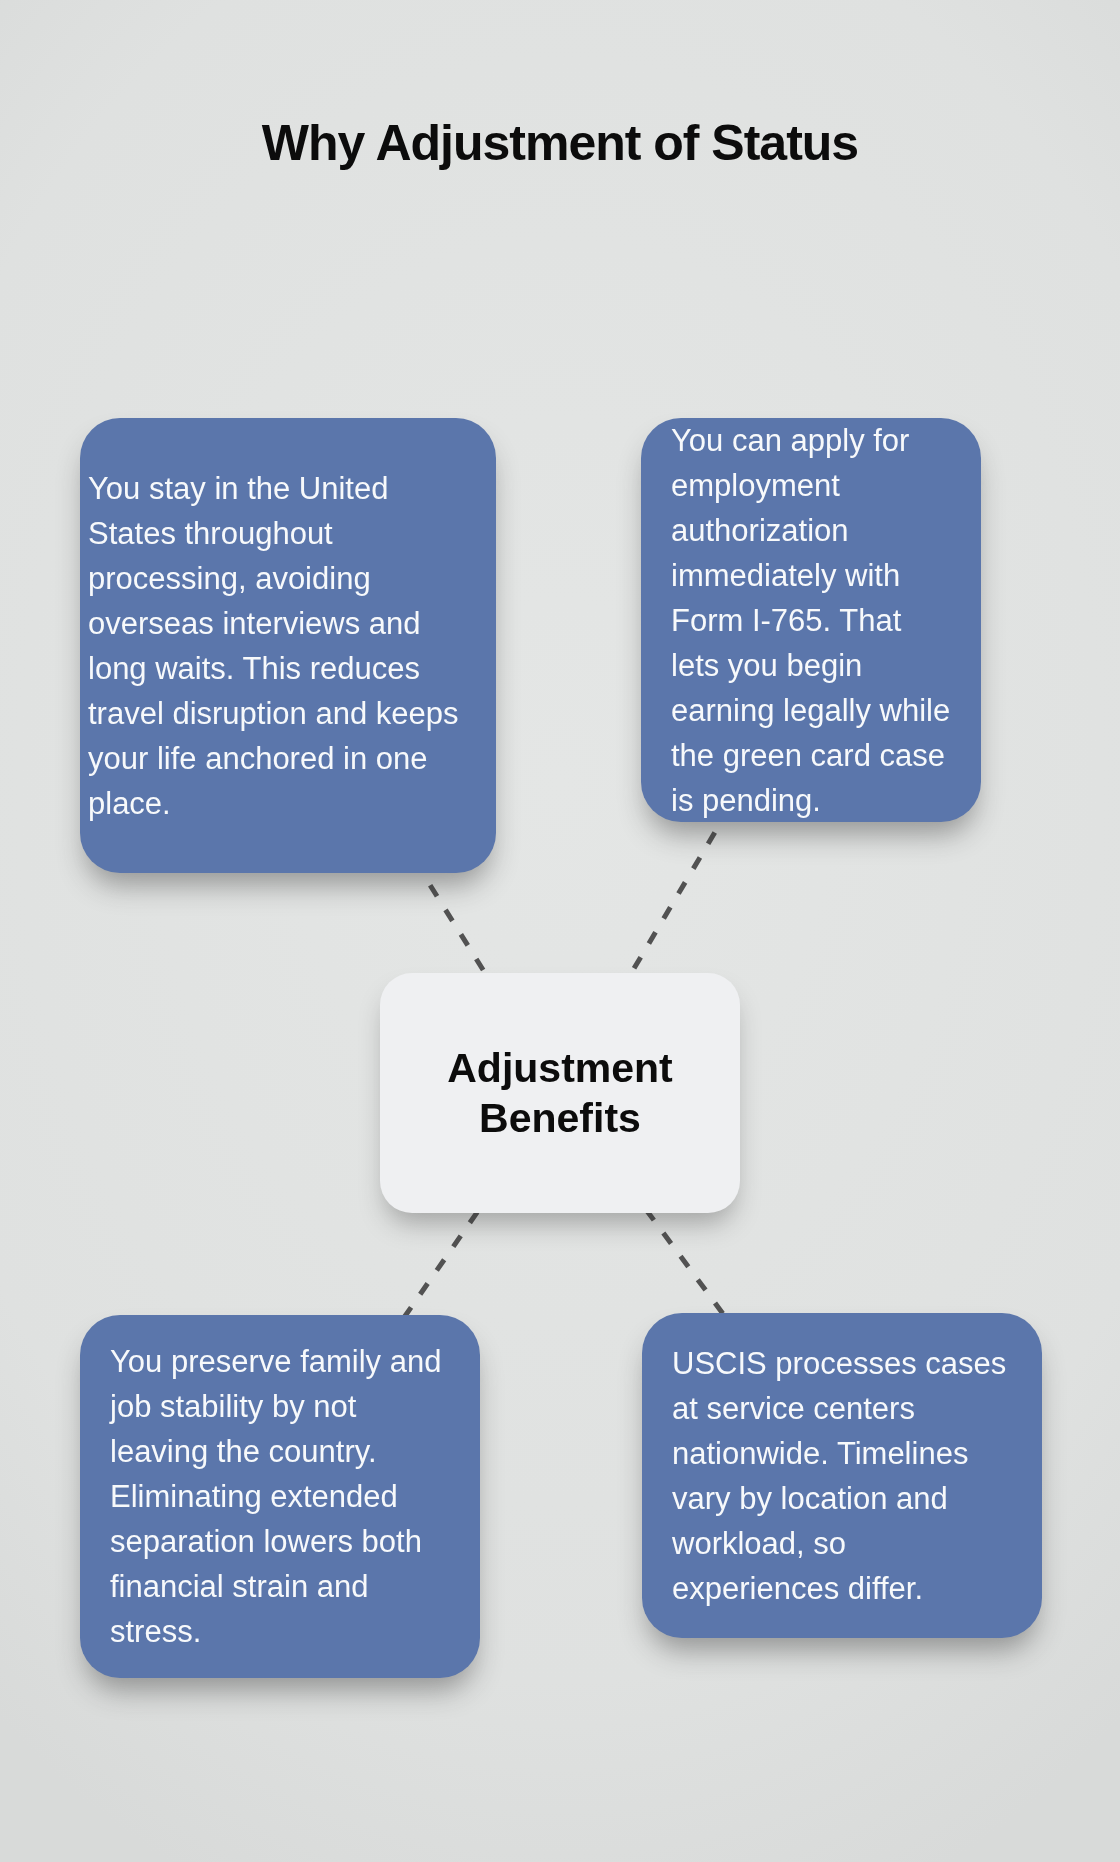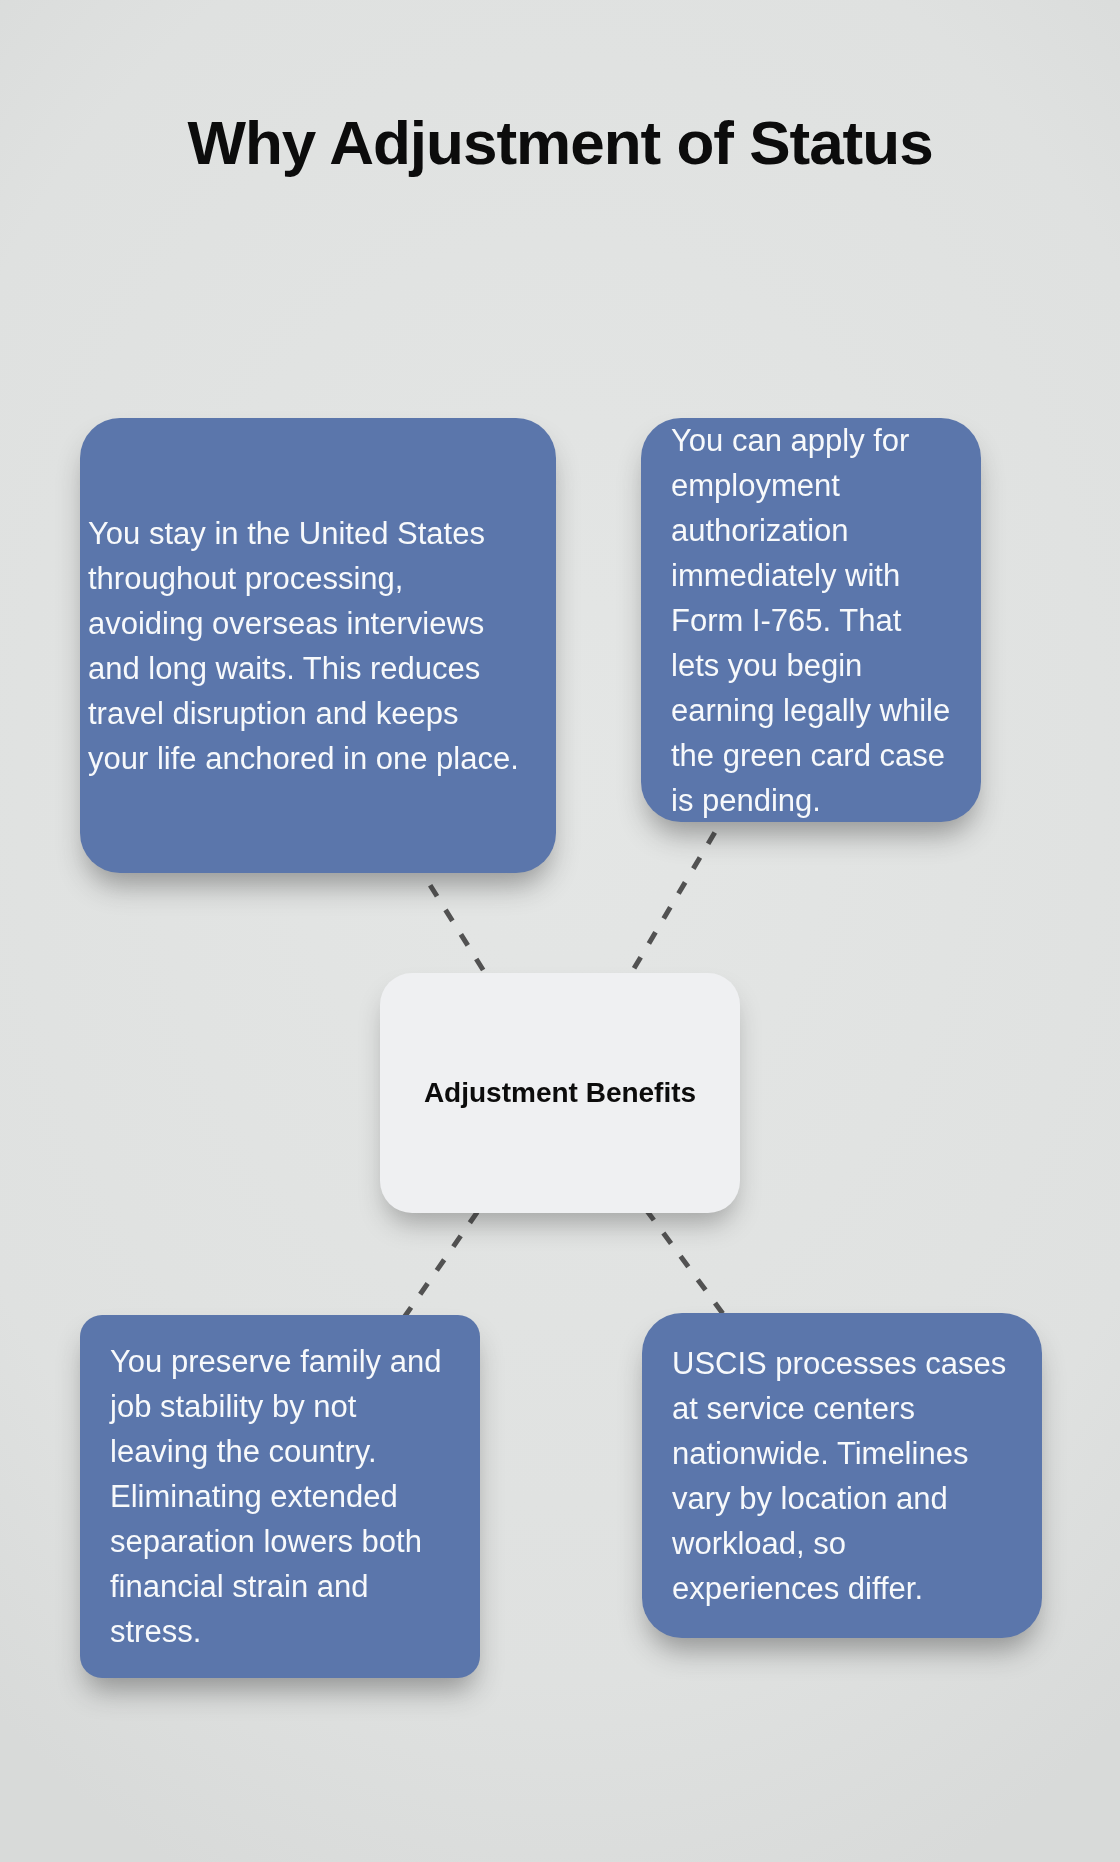--- a/index.html
+++ b/index.html
@@ -20,21 +20,21 @@
     overflow:hidden;
   }
   .stage{position:absolute;inset:0;}
 
   .title{
     position:absolute;
     top:100px;
     left:0;
     width:1120px;
     text-align:center;
-    font-size:62px;
+    font-size:50px;
     line-height:86px;
     font-weight:700;
     letter-spacing:-1px;
     color:var(--ink);
   }
 
   svg.connectors{position:absolute;left:0;top:0;z-index:1;}
   svg.connectors line{
     stroke:var(--line);
     stroke-width:5;
@@ -47,40 +47,40 @@
     background:var(--card-blue);
     border-radius:40px;
     color:var(--card-text);
     font-size:31px;
     line-height:45px;
     padding:25px 30px;
     box-shadow:0 18px 28px -6px rgba(45,45,45,0.42);
     display:flex;
     align-items:center;
   }
-  .card-tl{left:80px;  top:418px;  width:476px; height:455px;padding-left:8px;}
+  .card-tl{left:80px;  top:418px;  width:416px; height:455px;padding-left:8px;}
   .card-tr{left:641px; top:418px;  width:340px; height:404px;}
-  .card-bl{left:80px;  top:1315px; width:400px; height:363px;border-radius:22px;}
+  .card-bl{left:80px;  top:1315px; width:400px; height:363px;}
   .card-br{left:642px; top:1313px; width:400px; height:325px;align-items:center;}
 
   .center-node{
     position:absolute;
     z-index:3;
     left:380px;
     top:973px;
     width:360px;
     height:240px;
     background:var(--center-card);
     border-radius:32px;
     box-shadow:0 16px 26px -6px rgba(45,45,45,0.35);
     display:flex;
     align-items:center;
     justify-content:center;
     text-align:center;
-    font-size:28px;
+    font-size:41px;
     line-height:50px;
     font-weight:700;
     color:var(--ink);
     padding:20px 40px;
   }
 </style>
 </head>
 <body>
 
 <div class="stage">

